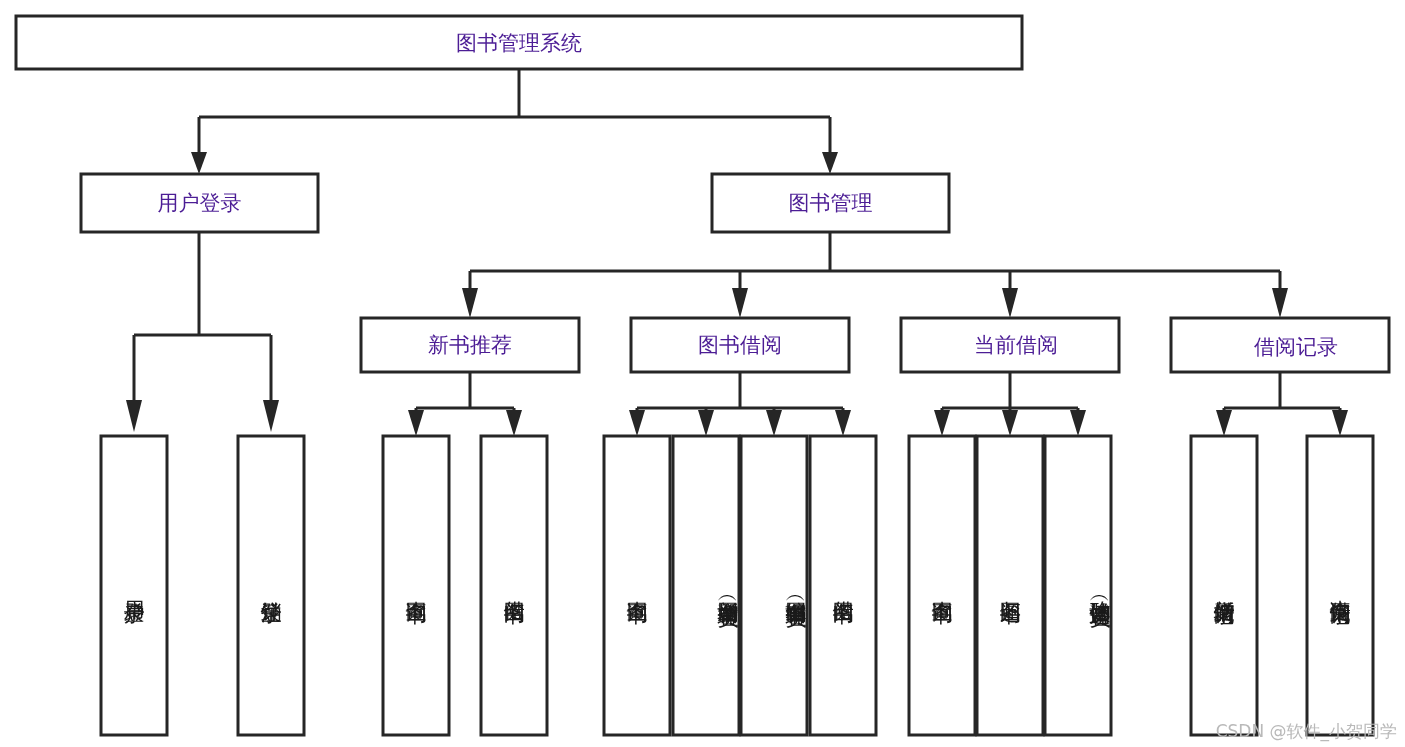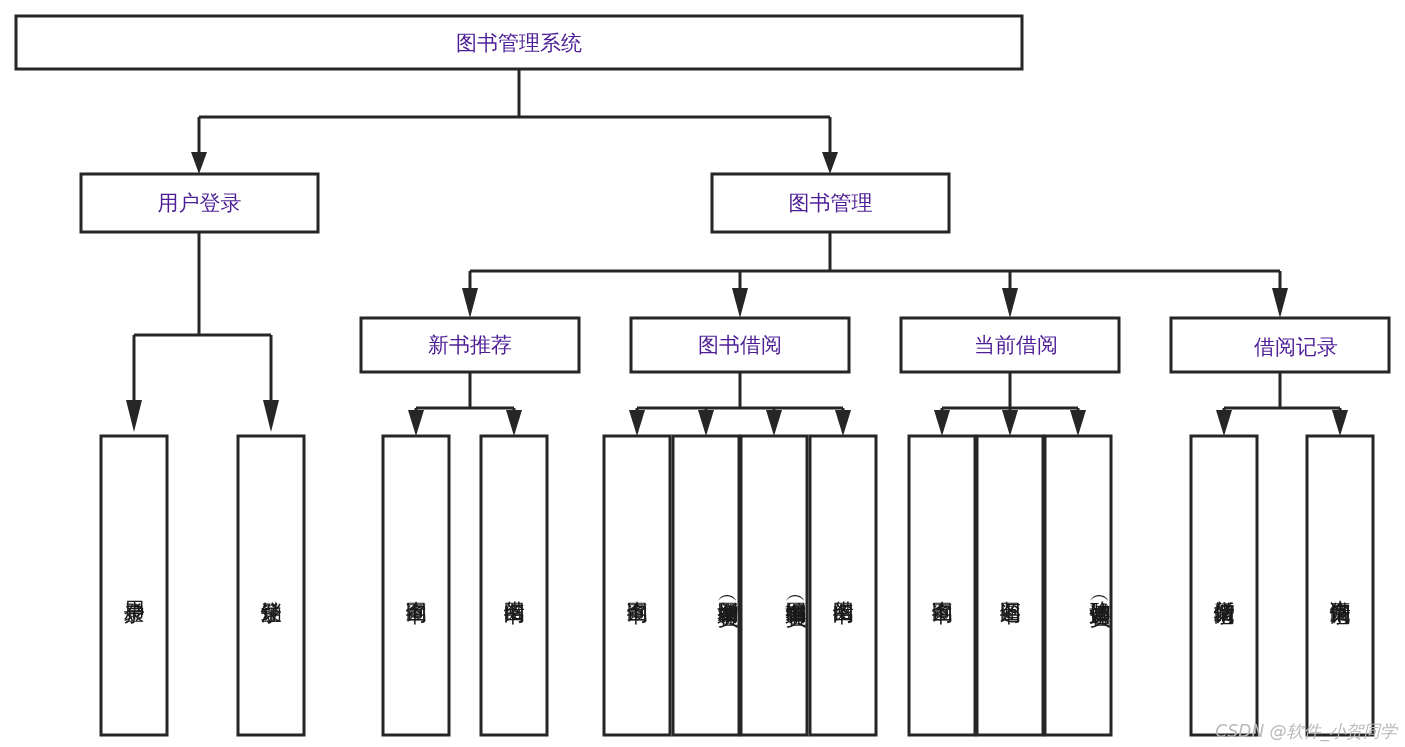--- a/index.html
+++ b/index.html
@@ -27,21 +27,20 @@
     display:flex;align-items:center;justify-content:center;
     font-family:"DejaVu Sans","Liberation Sans",sans-serif;
     font-size:21px;color:#4c1d95;
     pointer-events:none;white-space:nowrap;
   }
   #watermark{
     position:absolute;right:8px;bottom:4px;
     font-family:"DejaVu Sans","Liberation Sans",sans-serif;
     font-size:17px;color:#b9b9b9;white-space:nowrap;
     user-select:none;
-    font-style:italic;
   }
 </style>
 </head>
 <body>
 
 <div id="diagram-root">
 
   <svg id="flowchart" viewBox="0 0 1405 747" xmlns="http://www.w3.org/2000/svg">
 
     <g>

